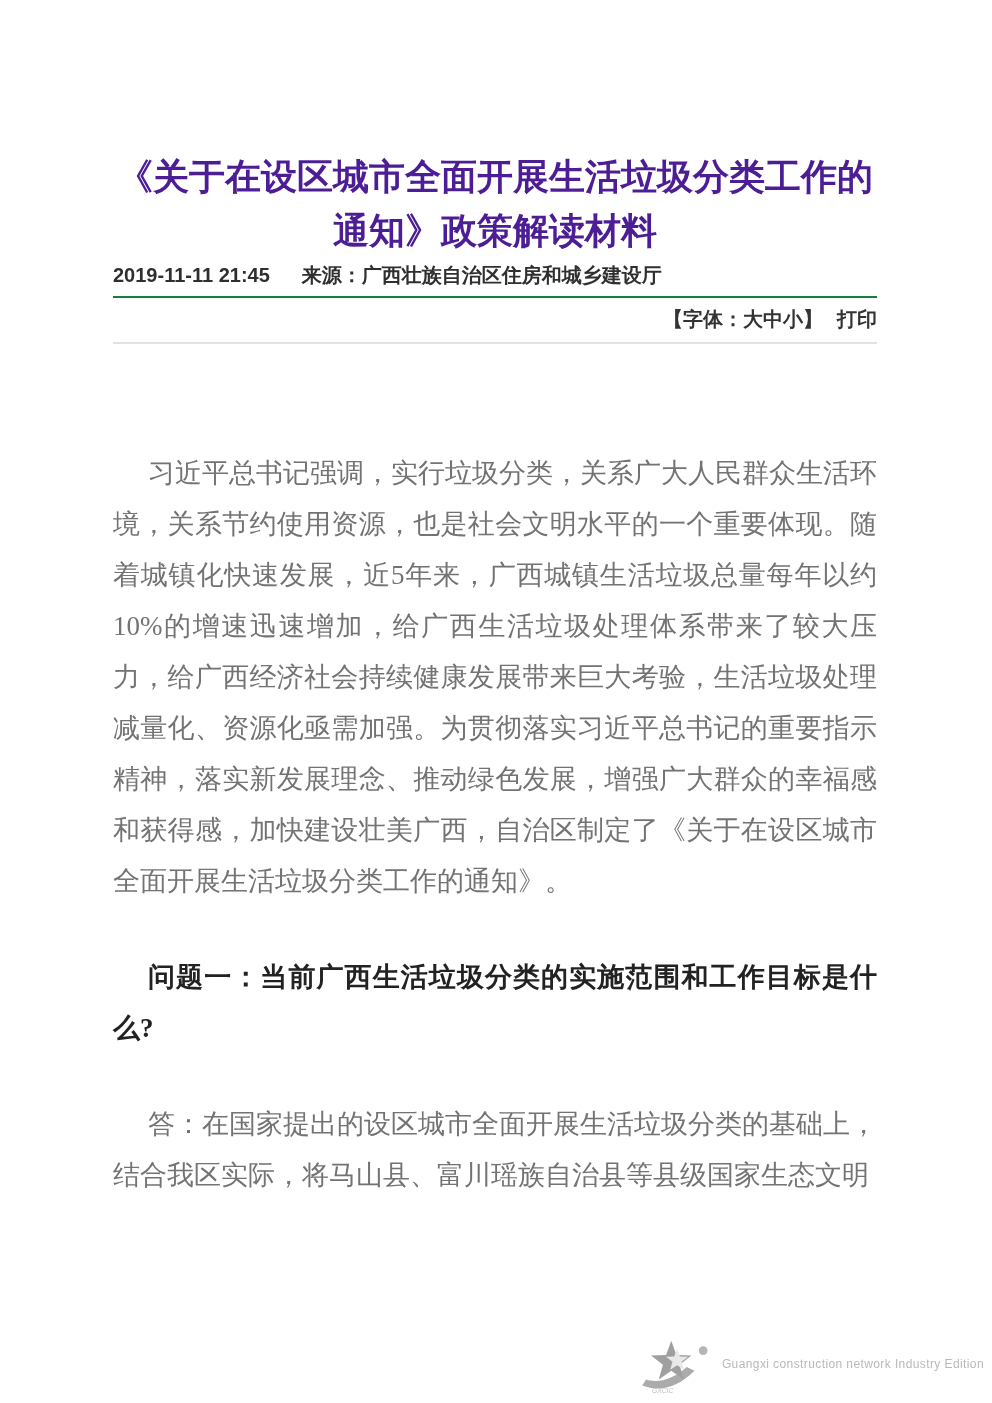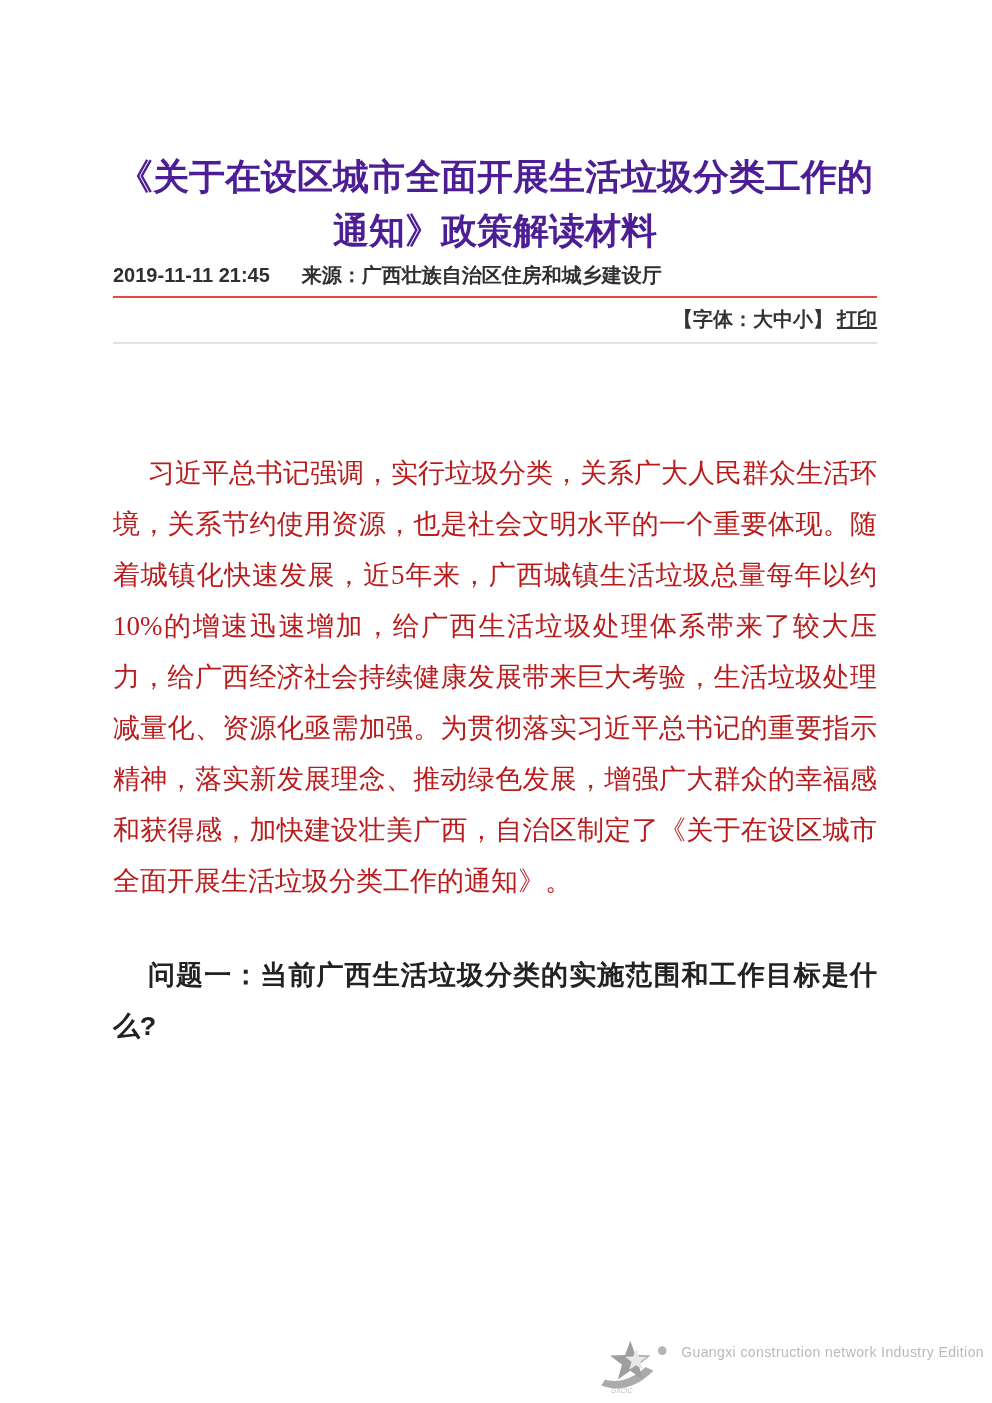--- a/index.html
+++ b/index.html
@@ -14,67 +14,67 @@
   .article-title {
     margin-top:150px;
     font-size:36px; font-weight:700; line-height:54px;
     color:#4c1d95; text-align:center;
   }
   .meta-row {
     margin-top:4px;
     font-size:20px; font-weight:700; color:#2f2f2f;
     line-height:26px;
     padding-bottom:8px;
-    border-bottom:2px solid #ef4444;
+    border-bottom:2px solid #15803d;
     display:flex; align-items:baseline;
   }
   .meta-date { white-space:nowrap; }
   .meta-source { margin-left:32px; white-space:nowrap;font-family:Liberation Serif, serif; }
   .share-row {
     margin-top:14px;
     text-align:right;
     font-size:20px; font-weight:700; color:#333333; line-height:26px;
   }
   .share-row span { cursor:pointer; }
   .font-row {
     margin-top:8px;
     text-align:right;
     font-size:20px; font-weight:700; color:#333333; line-height:26px;
     padding-bottom:10px;
     border-bottom:2px solid #e2e2e2;
   }
   .font-row .ctl { cursor:pointer; }
-  .font-row .print { margin-left:4px; cursor:pointer;text-decoration:underline; }
+  .font-row .print { margin-left:14px; cursor:pointer; }
   .article-body { margin-top:104px; }
   .para {
     font-family:"Liberation Serif","DejaVu Serif",serif;
-    font-size:27px; line-height:51px; color:#b91c1c;
+    font-size:27px; line-height:51px; color:#737373;
     text-indent:35px; text-align:justify;
     margin-bottom:45px;
   }
   .question {
-    font-family:Liberation Mono, monospace;
+    font-family:Liberation Serif, serif;
     font-size:27px; font-weight:700; line-height:51px; color:#222222;
     text-indent:35px; text-align:justify;
     margin-bottom:45px;
   }
   .footer-logo {
     position:absolute; right:8px; bottom:6px;
     display:flex; align-items:flex-start;
     cursor:pointer;
   }
   .logo-star { width:82px; height:60px; flex:0 0 auto; }
   .logo-text-col { margin-left:2px; padding-top:8px; }
   .logo-title {
     font-size:27px; color:#a3a3a3; letter-spacing:6px; line-height:32px;
     white-space:nowrap;
   }
   .logo-subtitle {
-    font-size:14px; color:#b9b9b9; letter-spacing:0.4px; line-height:10px;
-    white-space:nowrap; margin-top:2px;
+    font-size:12px; color:#b9b9b9; letter-spacing:0.4px; line-height:10px;
+    white-space:nowrap; margin-top:14px;
   }
 </style>
 </head>
 <body>
 
 <div class="content">
 
   <h1 class="article-title">《关于在设区城市全面开展生活垃圾分类工作的通知》政策解读材料</h1>
 
   <div class="meta-row">
@@ -85,20 +85,21 @@
 
   <div class="font-row">
     <span>【字体：</span><span class="ctl">大</span><span class="ctl">中</span><span class="ctl">小</span><span>】</span><span class="print">打印</span>
   </div>
 
   <div class="article-body">
     <p class="para">习近平总书记强调，实行垃圾分类，关系广大人民群众生活环境，关系节约使用资源，也是社会文明水平的一个重要体现。随着城镇化快速发展，近5年来，广西城镇生活垃圾总量每年以约10%的增速迅速增加，给广西生活垃圾处理体系带来了较大压力，给广西经济社会持续健康发展带来巨大考验，生活垃圾处理减量化、资源化亟需加强。为贯彻落实习近平总书记的重要指示精神，落实新发展理念、推动绿色发展，增强广大群众的幸福感和获得感，加快建设壮美广西，自治区制定了《关于在设区城市全面开展生活垃圾分类工作的通知》。</p>
 
     <p class="question">问题一：当前广西生活垃圾分类的实施范围和工作目标是什么?</p>
 
+    <p class="para">答：在国家提出的设区城市全面开展生活垃圾分类的基础上，结合我区实际，将马山县、富川瑶族自治县等县级国家生态文明</p>
   </div>
 
 </div>
 
 <div class="footer-logo">
   <svg class="logo-star" viewBox="0 0 84 62" aria-hidden="true">
     <path d="M4,50 C22,57 40,53 58,35 L50,31 C36,44 20,48 8,44 Z" fill="#ababab"></path>
     <polygon points="34,4 39.3,18.7 54.9,19.2 42.6,28.8 46.9,43.8 34,35 21.1,43.8 25.4,28.8 13.1,19.2 28.7,18.7" fill="#9f9f9f"></polygon>
     <polygon points="40,12 42.9,20.1 51.5,20.4 44.7,25.7 47.1,33.9 40,29.1 32.9,33.9 35.3,25.7 28.5,20.4 37.1,20.1" fill="#e8e8e8"></polygon>
     <circle cx="67" cy="14" r="4.5" fill="#b4b4b4"></circle>

